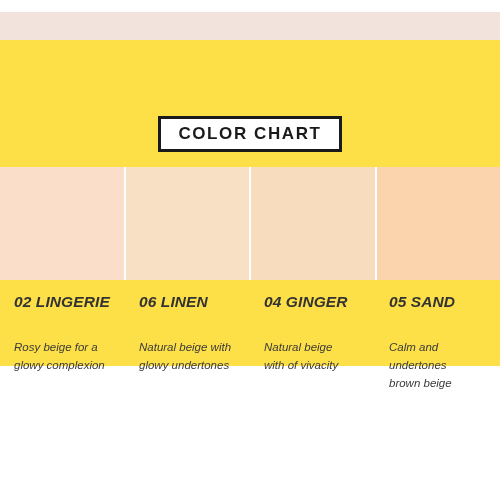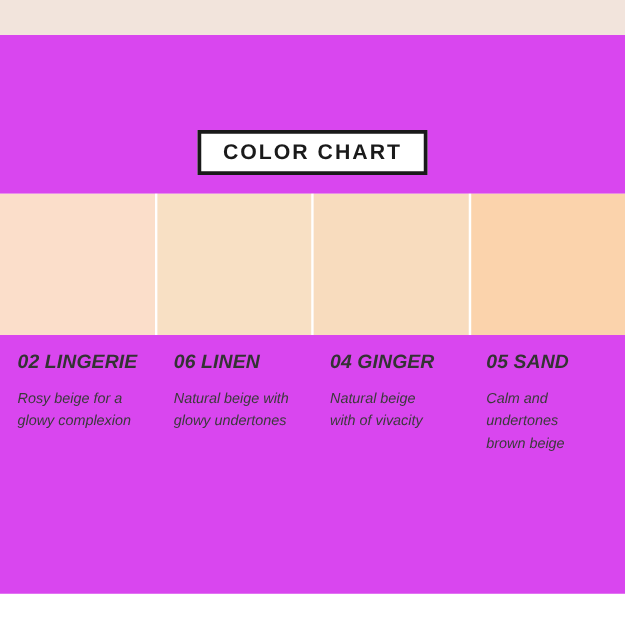--- a/index.html
+++ b/index.html
@@ -9,25 +9,25 @@
   body {
     width: 500px;
     height: 500px;
     background: #ffffff;
     font-family: "Liberation Sans", sans-serif;
     overflow: hidden;
     position: relative;
   }
   #page {
     position: absolute;
-    top: 0;
+    top: 12px;
     left: 0;
     width: 500px;
-    height: 475px;
-    background: #d946ef;
+    height: 354px;
+    background: #fde047;
   }
   .top-band {
     position: absolute;
     top: 0;
     left: 0;
     width: 500px;
     height: 28px;
     background: #f2e4dc;
   }
   .title-wrap {
@@ -93,21 +93,21 @@
     letter-spacing: 0.1px;
     white-space: nowrap;
     display: block;
   }
   .shade-desc {
     font-family: "Liberation Sans", sans-serif;
     font-size: 11.5px;
     font-weight: normal;
     color: #3a3a3a;
     line-height: 1.55;
-    margin-top: 12px;
+    margin-top: 28px;
     display: block;
   }
 </style>
 </head>
 <body>
 
 <div id="page">
 
   <div class="top-band" style="background-color: rgb(242, 228, 220);"></div>
 

